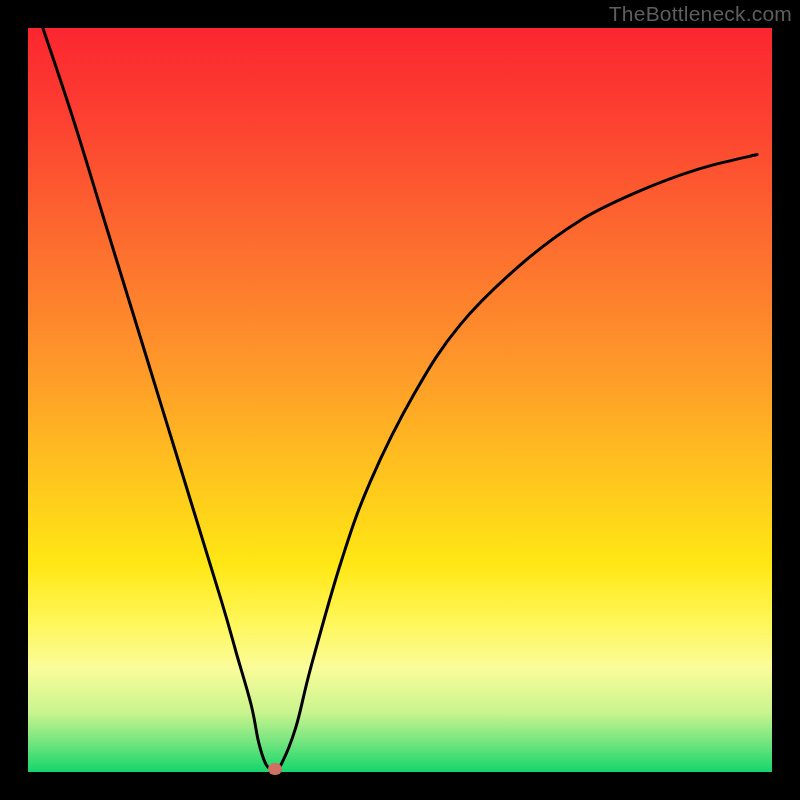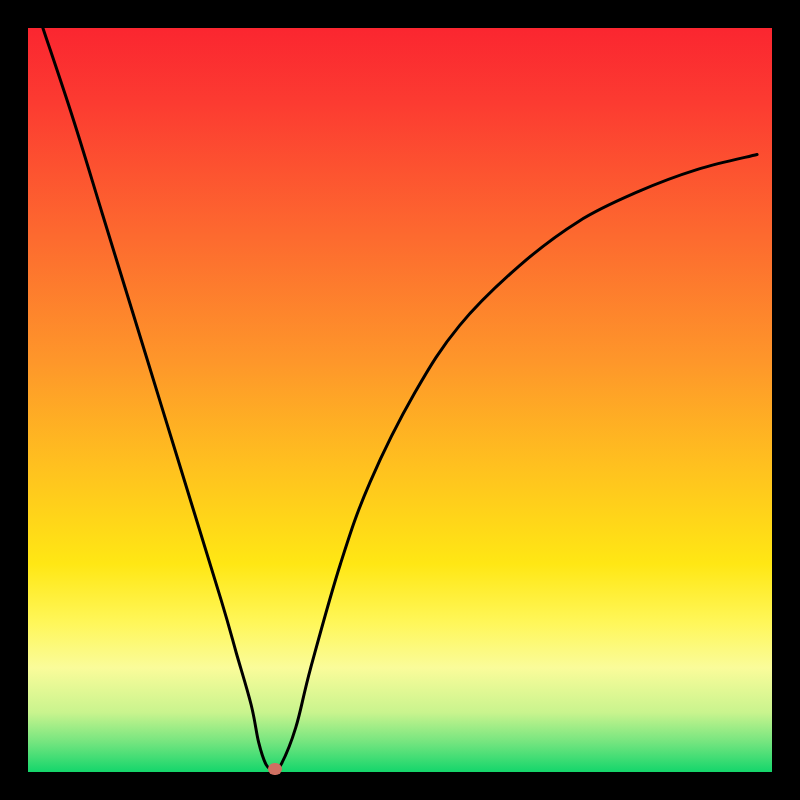--- a/index.html
+++ b/index.html
@@ -63,20 +63,21 @@
     border-radius: 50% / 55%;
     background: #d07062;
     transform: translate(-50%, -50%);
   }
 </style>
 </head>
 <body>
 
 <div class="frame">
 
+  <div class="watermark">TheBottleneck.com</div>
 
   <div class="plot-area">
     <svg class="plot-svg" viewBox="0 0 744 744" preserveAspectRatio="none">
       <path id="curve-path" fill="none" stroke="#000000" stroke-width="3" stroke-linejoin="round" stroke-linecap="round" d="M 14.9 0.0 C 20.2 16.1, 33.9 55.8, 44.6 89.3 C 55.4 122.8, 63.7 151.2, 74.4 186.0 C 85.1 220.8, 93.4 247.9, 104.2 282.7 C 114.9 317.5, 123.2 344.6, 133.9 379.4 C 144.6 414.3, 153.0 441.3, 163.7 476.2 C 174.4 511.0, 185.4 546.1, 193.4 572.9 C 201.5 599.7, 203.0 606.2, 208.3 625.0 C 213.7 643.7, 219.2 661.0, 223.2 677.0 C 227.2 693.1, 228.0 703.5, 230.6 714.2 C 233.3 725.0, 235.4 731.7, 238.1 736.6 C 240.8 741.4, 242.8 741.0, 245.5 741.0 C 248.2 741.0, 248.9 744.1, 253.0 736.6 C 257.0 729.1, 262.5 716.8, 267.8 699.4 C 273.2 682.0, 274.7 669.3, 282.7 639.8 C 290.8 610.4, 301.8 569.2, 312.5 535.7 C 323.2 502.2, 328.8 484.6, 342.2 453.8 C 355.6 423.0, 370.8 392.7, 386.9 364.6 C 403.0 336.4, 412.8 320.4, 431.5 297.6 C 450.3 274.8, 469.6 256.8, 491.0 238.1 C 512.5 219.3, 529.1 206.8, 550.6 193.4 C 572.0 180.0, 588.7 173.1, 610.1 163.7 C 631.5 154.3, 648.2 148.1, 669.6 141.4 C 691.0 134.7, 718.4 129.2, 729.1 126.5"></path>
     </svg>
     <div id="marker" class="marker" style="left: 247.008px; top: 741.024px; background: rgb(208, 112, 98);"></div>
   </div>
 
 </div>
 

